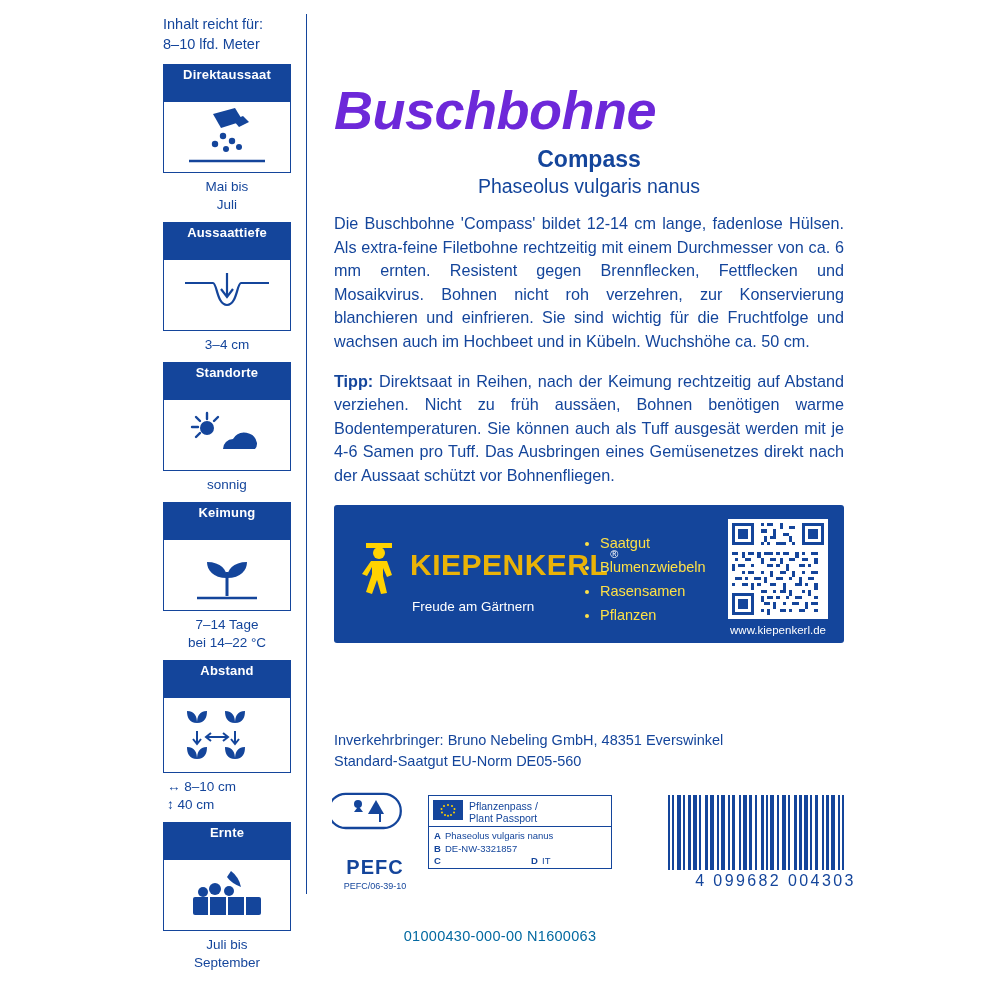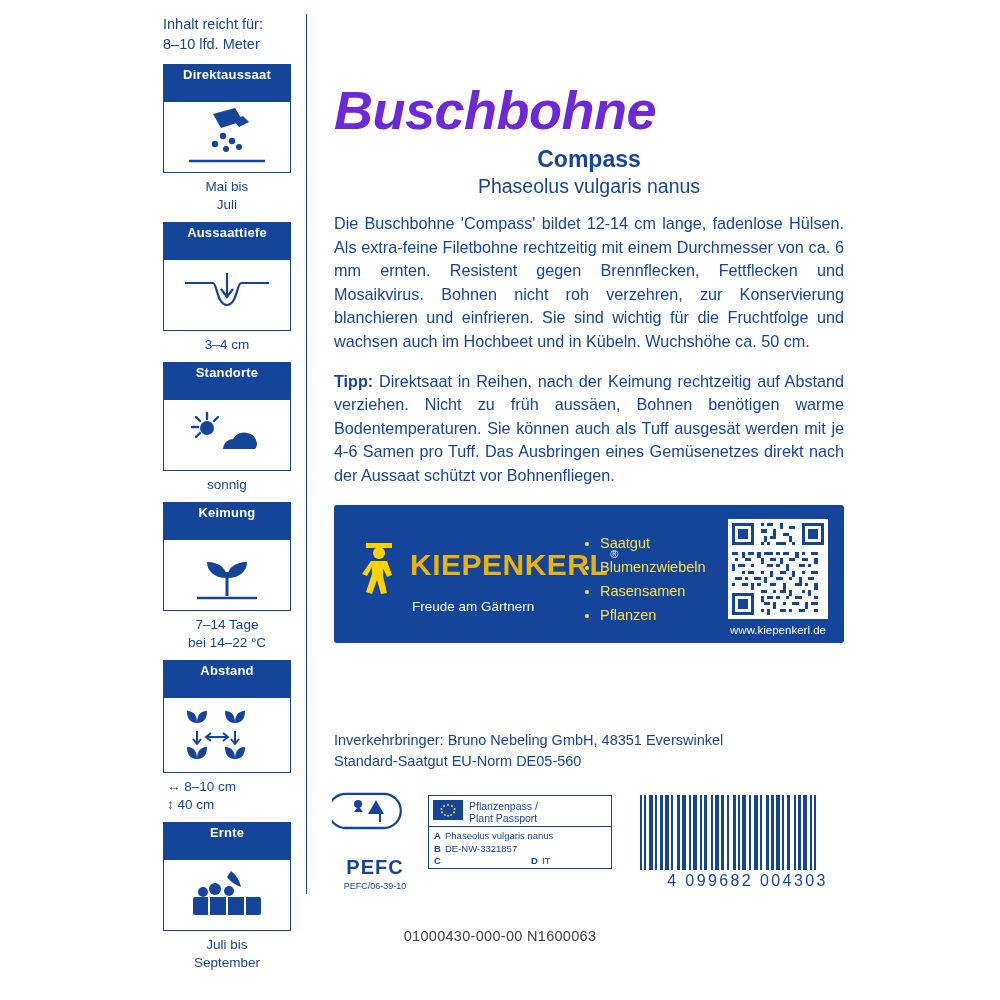--- a/index.html
+++ b/index.html
@@ -112,28 +112,28 @@
   .eu-flag{
     width:30px;height:20px;background:#14459b;position:relative;margin-right:6px;flex:none;
   }
   .pp-title{font-size:10.5px;line-height:12px;color:#14459b;}
   .pp-rows{font-size:9.5px;line-height:12.5px;padding:3px 5px 0;color:#14459b;}
   .pp-rows .r{display:flex;}
   .pp-rows .k{width:11px;font-weight:bold;}
   .pp-rows .d-col{margin-left:86px;}
   .pp-line{border-top:1px solid #14459b;margin-top:2px;}
 
-  .barcode{position:absolute;left:640px;top:795px;width:215px;}
+  .barcode{position:absolute;left:668px;top:795px;width:215px;}
   .bars{height:75px;display:flex;align-items:stretch;}
   .bars i{display:block;background:#14459b;}
   .bc-num{font-size:16px;letter-spacing:2.4px;margin-top:2px;color:#14459b;text-align:center;font-weight:400;}
 
   .artnum{
     position:absolute;left:0;right:0;top:928px;text-align:center;
-    font-size:14.5px;color:#404040;letter-spacing:.3px;
+    font-size:14.5px;color:#0369a1;letter-spacing:.3px;
   }
   svg{display:block;}
 </style>
 </head>
 <body>
 
 <div class="page">
 
   <div class="left-col">
     <div class="content-for">

